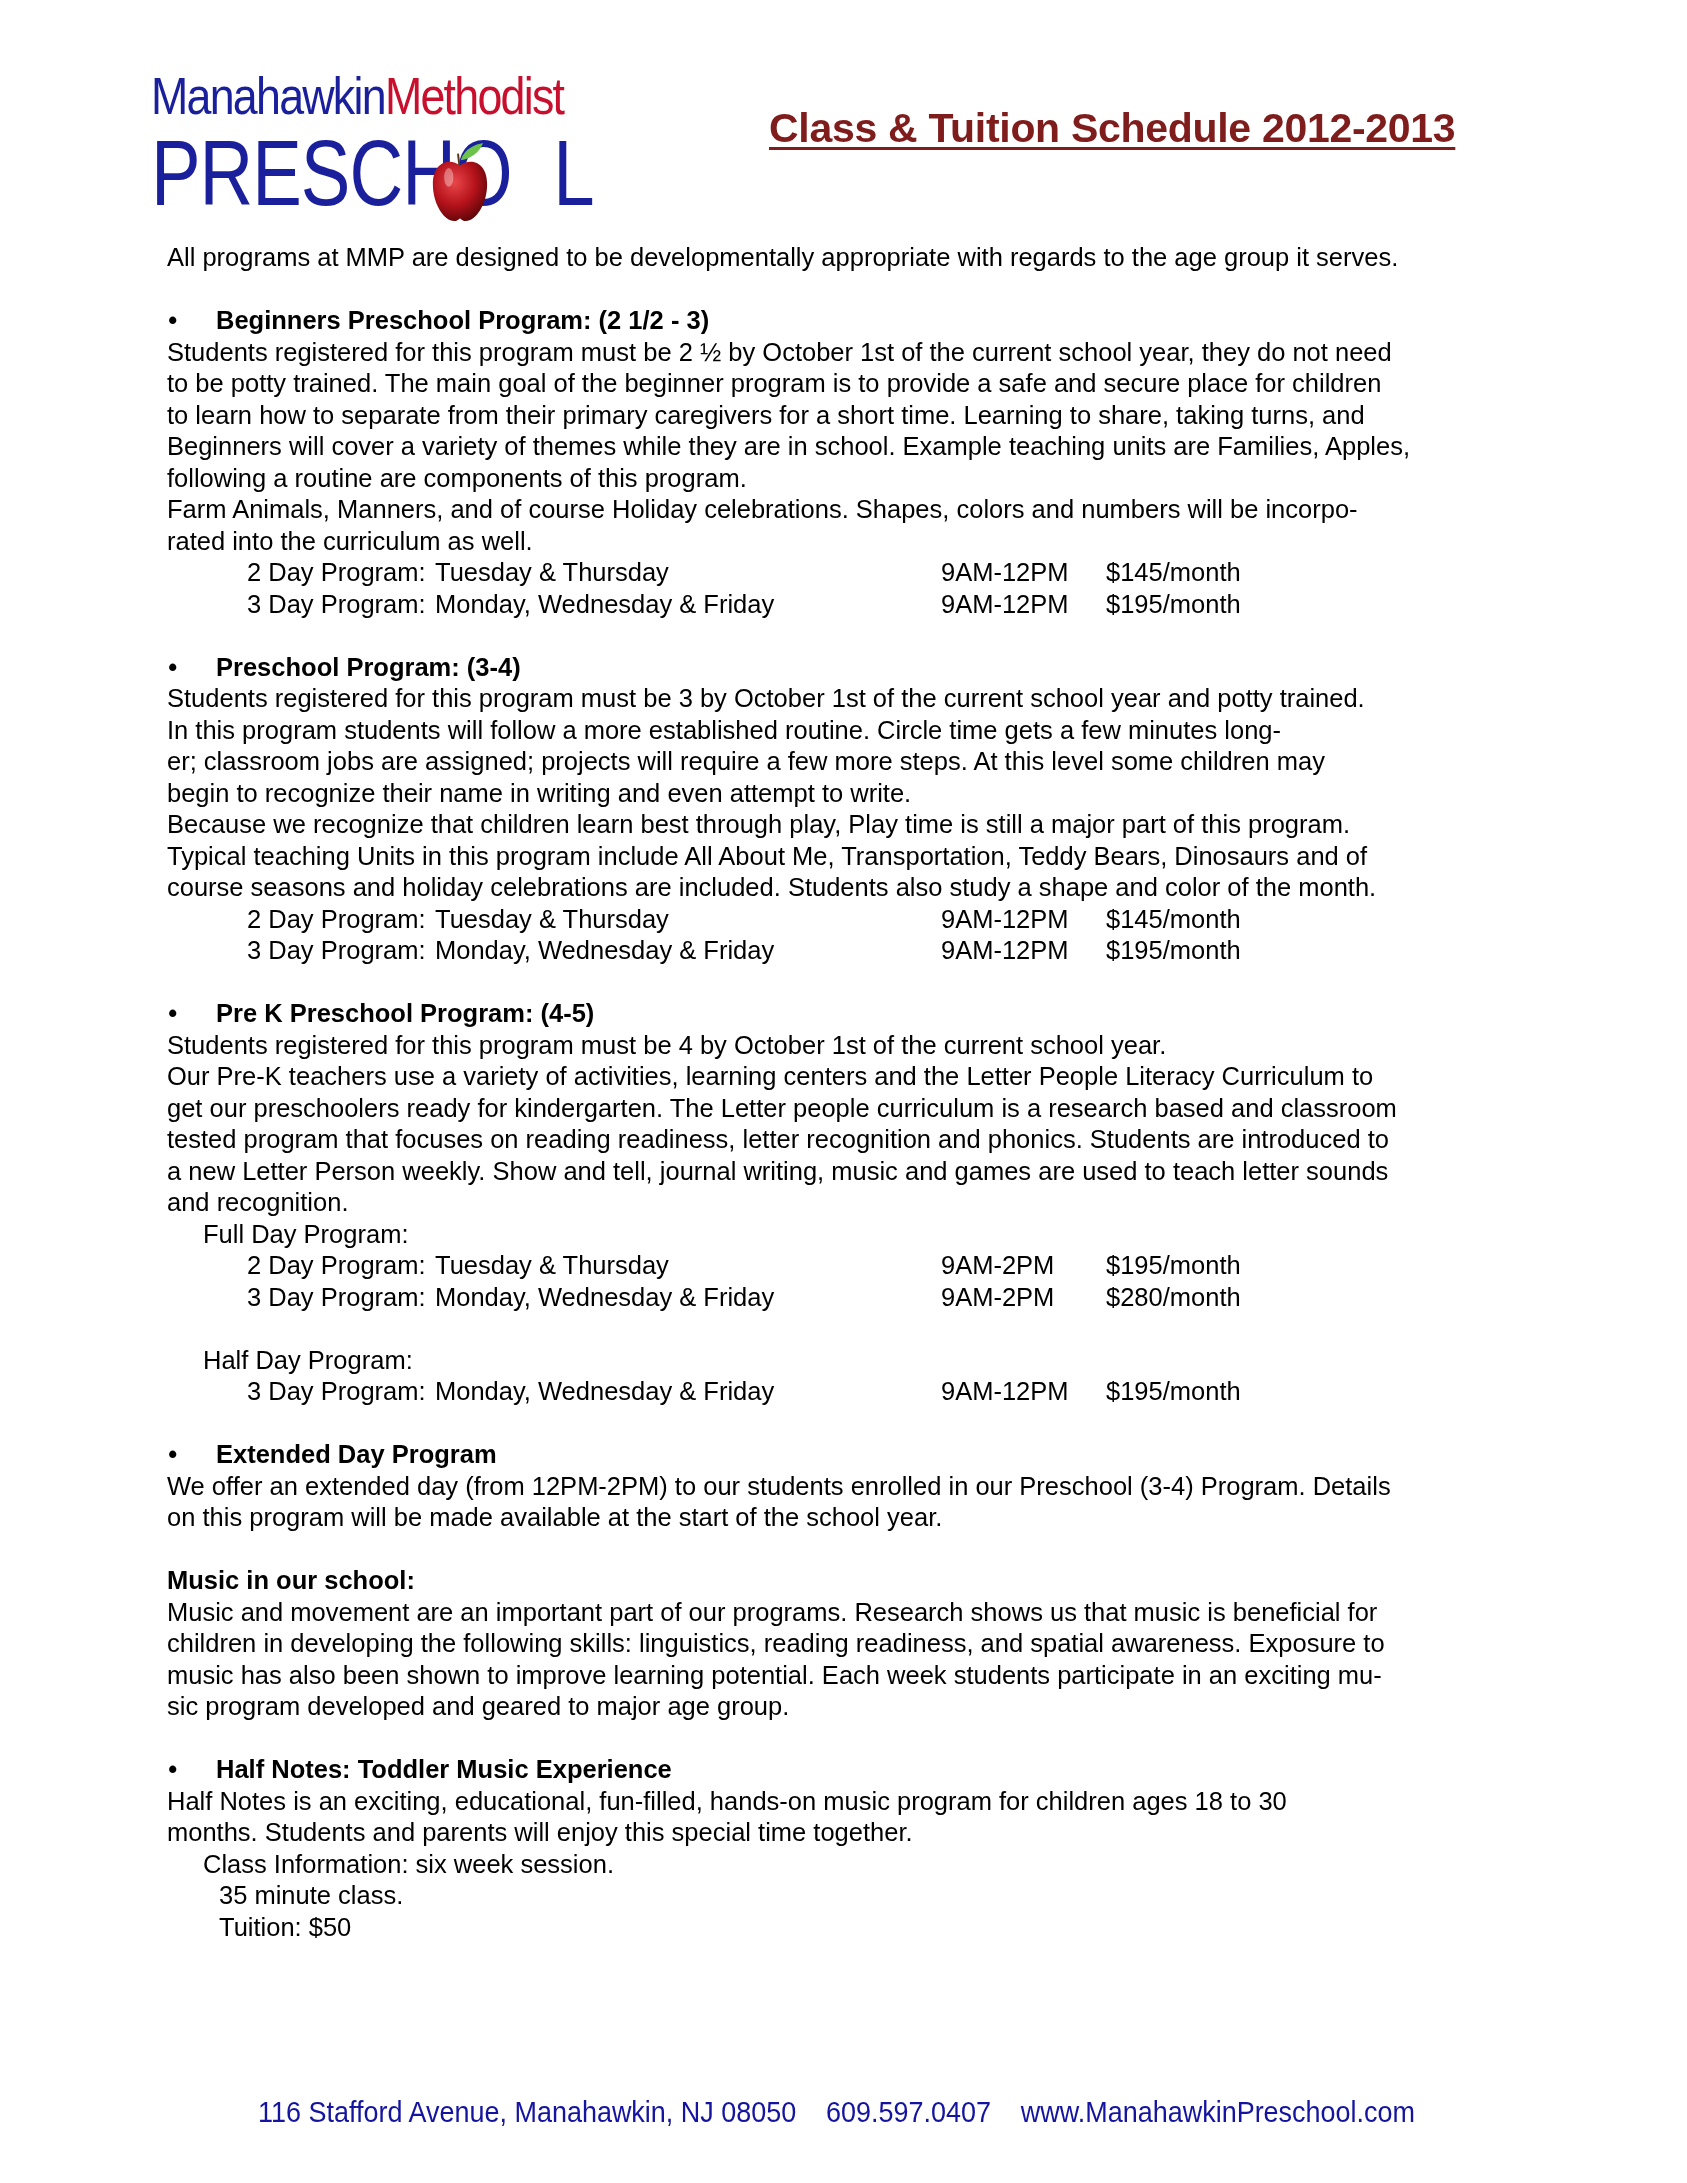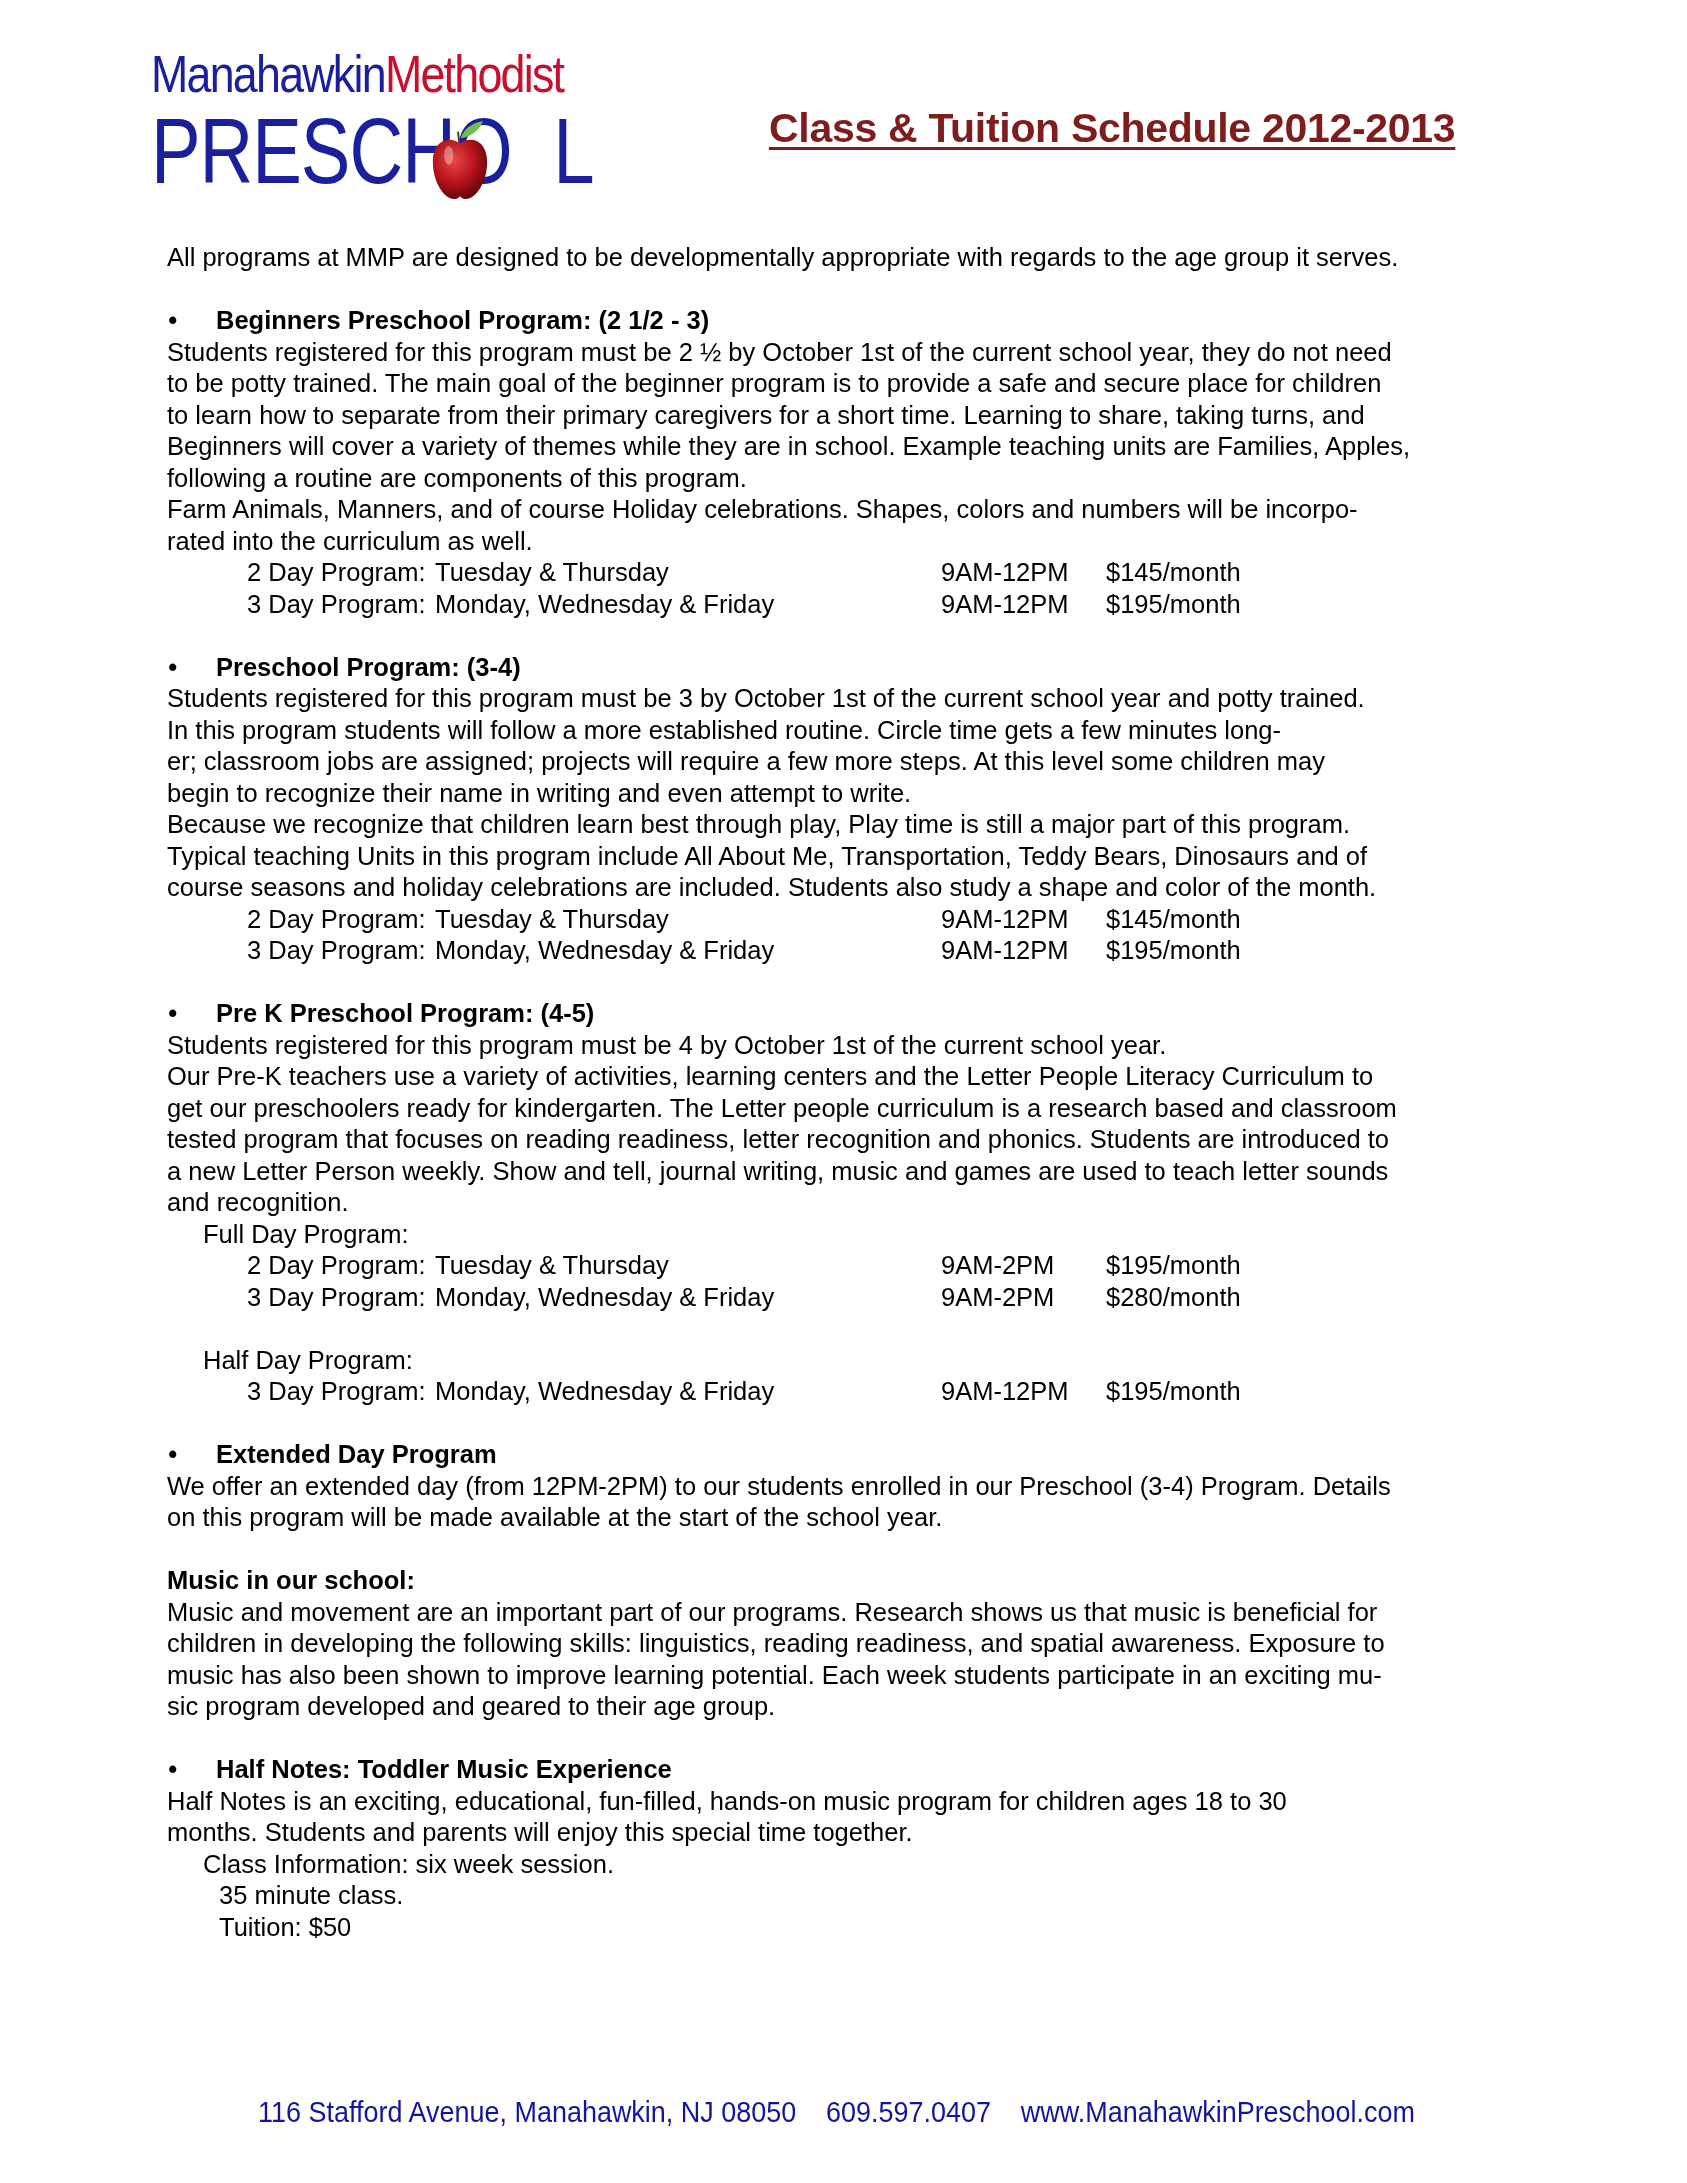--- a/index.html
+++ b/index.html
@@ -1,18 +1,18 @@
 <!DOCTYPE html>
 <html style="font-size:10.6px"><head>
 <meta charset="utf-8">
 <style>
   html, body { margin: 0; padding: 0; background: #ffffff; }
   body { width: 1687px; height: 2183px; position: relative; overflow: hidden;
          font-family: "Liberation Sans", sans-serif; color: #000; }
-  .logo { position: absolute; left: 151px; top: 44px; width: 370px; height: 152px; }
+  .logo { position: absolute; left: 151px; top: 66px; width: 370px; height: 152px; }
   .logo-top { position: absolute; left: 0; top: 0; font-family: "Liberation Sans Narrow", "Liberation Sans", sans-serif;
               font-size: 52px; line-height: 60px; letter-spacing: -2px; transform: scaleX(0.86); transform-origin: left top; white-space: nowrap; }
   .logo-top .blue { color: #1a1f9c; }
   .logo-top .red { color: #c8102e; }
   .logo-bottom { position: absolute; left: 0; top: 58px; font-size: 93px; line-height: 99px; color: #1a1f9c;
                  transform: scaleX(0.80); transform-origin: left top; white-space: nowrap; letter-spacing: -1.3px; }
   .apple { position: absolute; left: 279px; top: 73px; width: 60px; height: 86px; }
   .title { position: absolute; left: 769px; top: 105px; font-size: 41px; font-weight: bold; color: #7f1d1d;
            text-decoration: underline; text-decoration-thickness: 3.3px; text-underline-offset: 5.3px; white-space: nowrap;
            letter-spacing: -0.3px; }
@@ -147,21 +147,21 @@
     <p class="p">We offer an extended day (from 12PM-2PM) to our students enrolled in our  Preschool (3-4) Program.  Details</p>
     <p class="p">on this program will be made available at the start of the school year.</p>
   </section>
   <div class="gap"></div>
 
   <section>
     <div class="plain-heading">Music in our school:</div>
     <p class="p">Music and movement are an important part of our programs.  Research shows us that music is beneficial for</p>
     <p class="p">children in developing the following skills: linguistics, reading readiness, and spatial awareness.  Exposure to</p>
     <p class="p">music has also been shown to improve learning potential.   Each week students participate in an exciting mu-</p>
-    <p class="p">sic program developed and geared to their age group.</p>
+    <p class="p">sic program developed and geared to major age group.</p>
   </section>
   <div class="gap"></div>
 
   <section>
     <div class="heading"><span class="bullet">•</span><span>Half Notes:  Toddler Music Experience</span></div>
     <p class="p">Half Notes is an exciting, educational, fun-filled, hands-on music program for children ages 18 to 30</p>
     <p class="p">months.  Students and parents will enjoy this special time together.</p>
     <p class="p indent1">Class Information:  six week session.</p>
     <p class="p indent2">35 minute class.</p>
     <p class="p indent2">Tuition:  $50</p>

